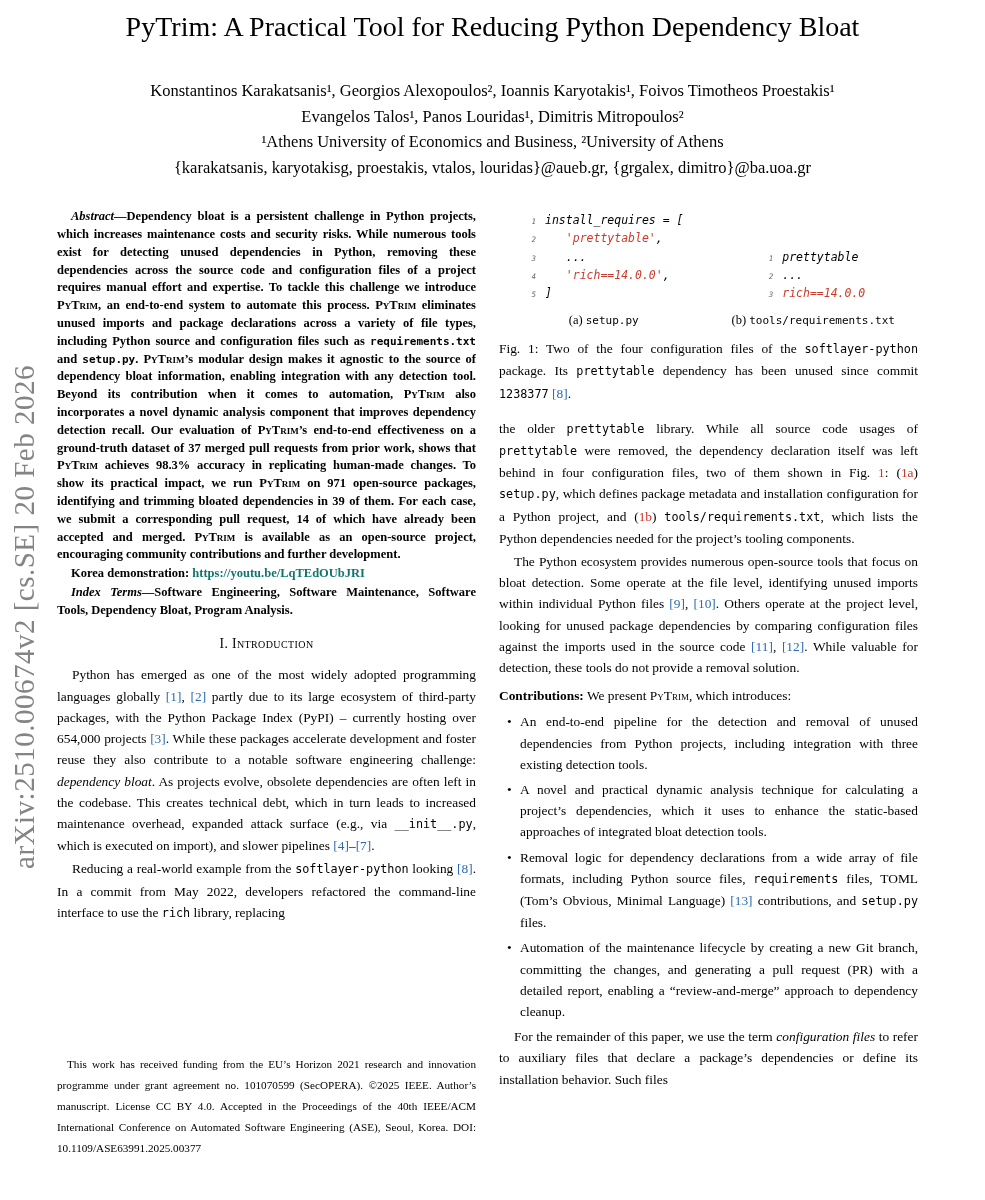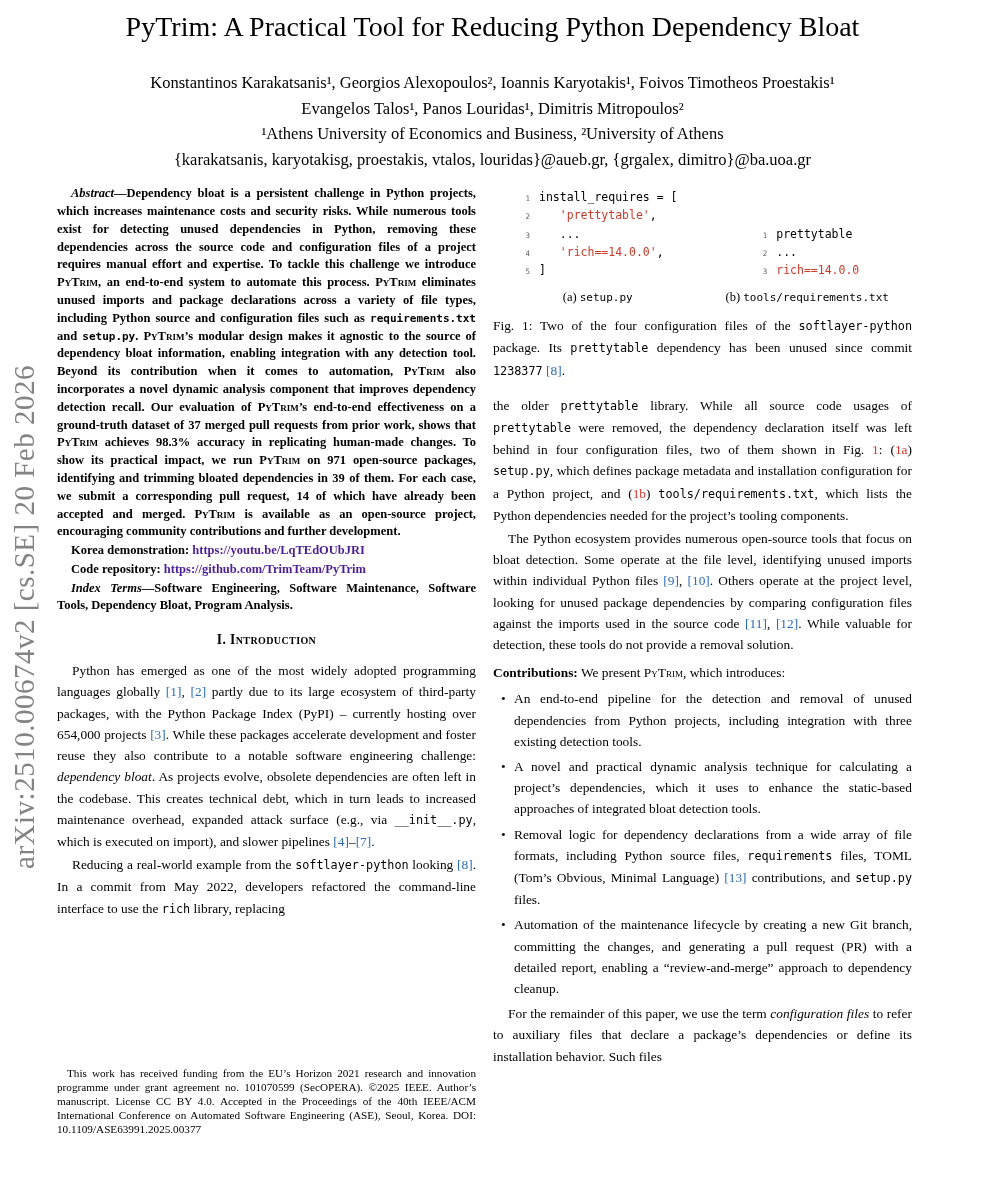--- a/index.html
+++ b/index.html
@@ -12,54 +12,54 @@
     position: absolute; top: 617px; left: 24px;
     transform: translate(-50%, -50%) rotate(-90deg);
     white-space: nowrap; font-size: 29px; color: #848484;
     letter-spacing: 0.5px;
   }
   .content { position: absolute; left: 57px; top: 0; width: 871px; }
   .title {
     font-weight: normal; font-size: 28px; line-height: 1.22;
     text-align: center; margin: 10px auto 0; max-width: 860px;
   }
-  .authors { text-align: center; margin-top: 26px; font-size: 16.5px; line-height: 25.5px; }
-  .columns { display: flex; gap: 17px; margin-top: 13px; height: 953px; overflow: hidden; }
+  .authors { text-align: center; margin-top: 34px; font-size: 16.5px; line-height: 25.5px; }
+  .columns { display: flex; gap: 23px; margin-top: 28px; height: 953px; overflow: hidden; }
   .col { width: 419px; flex: 0 0 419px; position: relative; }
 
   .abstract, .meta-line {
     font-size: 12.5px; line-height: 17.8px; font-weight: bold;
     text-align: justify; margin: 0; text-indent: 14px;
   }
   .meta-line { margin-top: 1px; }
   .section-heading {
-    font-size: 13.6px; font-weight: bold; font-variant: small-caps;
+    font-size: 13.6px; font-weight: normal; font-variant: small-caps;
     text-align: center; margin: 17px 0 12px; letter-spacing: 0.4px;
   }
   p.body { font-size: 13.4px; line-height: 21.2px; text-align: justify; margin: 0; }
   p.indent { text-indent: 15px; }
   p.spaced { margin-top: 2px; }
 
   .b { font-weight: bold; }
   .i { font-style: italic; }
   .sc { font-variant: small-caps; }
   .m { font-family: "DejaVu Sans Mono", monospace; font-size: 0.88em; }
   .cite { color: #2b6cb0; }
   .ref { color: #d0342c; }
-  .url { color: #4c1d95; }
+  .url { color: #0f766e; }
   .str { color: #cb3b2b; }
 
   .footnote {
     position: absolute; bottom: 2px; left: 0; width: 419px;
-    font-size: 11.2px; line-height: 14px; text-align: justify; text-indent: 10px;
+    font-size: 11.2px; line-height: 21px; text-align: justify; text-indent: 10px;
   }
 
   .figure-row { display: flex; align-items: stretch; margin: 4px 0 10px; }
   .subfig { flex: 1; display: flex; flex-direction: column; justify-content: flex-end; }
-  .code-block { align-self: center; margin: auto 0 8px; }
+  .code-block { align-self: center; margin: auto 0 8px; font-style: italic; }
   .code-line { font-family: "DejaVu Sans Mono", monospace; font-size: 11.5px; line-height: 17.2px; white-space: pre; }
   .line-num { display: inline-block; width: 12px; text-align: right; margin-right: 9px; font-size: 7.5px; color: #666; font-family: "DejaVu Sans Mono", monospace; }
   .code-text { white-space: pre; }
   .subcaption { text-align: center; font-size: 12.5px; margin-top: 2px; }
   .fig-caption { font-size: 13.4px; line-height: 21.2px; text-align: justify; margin: 0 0 13px; }
 
   ul.contrib { list-style: none; margin: 5px 0 0; padding: 0 0 0 8px; }
   ul.contrib li {
     position: relative; padding-left: 13px; margin-bottom: 4px;
     font-size: 13.4px; line-height: 21.2px; text-align: justify;
@@ -82,21 +82,20 @@
       <div>Evangelos Talos¹, Panos Louridas¹, Dimitris Mitropoulos²</div>
       <div>¹Athens University of Economics and Business, ²University of Athens</div>
       <div>{karakatsanis, karyotakisg, proestakis, vtalos, louridas}@aueb.gr, {grgalex, dimitro}@ba.uoa.gr</div>
     </div>
 
     <div class="columns">
 
       <div class="col">
         <p class="abstract"><span class="b i">Abstract</span><span class="b">—Dependency bloat is a persistent challenge in Python projects, which increases maintenance costs and security risks. While numerous tools exist for detecting unused dependencies in Python, removing these dependencies across the source code and configuration files of a project requires manual effort and expertise. To tackle this challenge we introduce </span><span class="b sc">PyTrim</span><span class="b">, an end-to-end system to automate this process. </span><span class="b sc">PyTrim</span><span class="b"> eliminates unused imports and package declarations across a variety of file types, including Python source and configuration files such as </span><span class="m">requirements.txt</span><span class="b"> and </span><span class="m">setup.py</span><span class="b">. </span><span class="b sc">PyTrim</span><span class="b">’s modular design makes it agnostic to the source of dependency bloat information, enabling integration with any detection tool. Beyond its contribution when it comes to automation, </span><span class="b sc">PyTrim</span><span class="b"> also incorporates a novel dynamic analysis component that improves dependency detection recall. Our evaluation of </span><span class="b sc">PyTrim</span><span class="b">’s end-to-end effectiveness on a ground-truth dataset of 37 merged pull requests from prior work, shows that </span><span class="b sc">PyTrim</span><span class="b"> achieves 98.3% accuracy in replicating human-made changes. To show its practical impact, we run </span><span class="b sc">PyTrim</span><span class="b"> on 971 open-source packages, identifying and trimming bloated dependencies in 39 of them. For each case, we submit a corresponding pull request, 14 of which have already been accepted and merged. </span><span class="b sc">PyTrim</span><span class="b"> is available as an open-source project, encouraging community contributions and further development.</span></p>
         <p class="meta-line"><span class="b">Korea demonstration: </span><span class="b url">https://youtu.be/LqTEdOUbJRI</span></p>
-        <p class="meta-line"><span class="b">Code repository: </span><span class="b url">https://github.com/TrimTeam/PyTrim</span></p>
         <p class="meta-line"><span class="b i">Index Terms</span><span class="b">—Software Engineering, Software Maintenance, Software Tools, Dependency Bloat, Program Analysis.</span></p>
 
         <h2 class="section-heading">I. Introduction</h2>
 
         <p class="body indent"><span>Python has emerged as one of the most widely adopted programming languages globally </span><span class="cite">[1]</span><span>, </span><span class="cite">[2]</span><span> partly due to its large ecosystem of third-party packages, with the Python Package Index (PyPI) – currently hosting over 654,000 projects </span><span class="cite">[3]</span><span>. While these packages accelerate development and foster reuse they also contribute to a notable software engineering challenge: </span><span class="i">dependency bloat</span><span>. As projects evolve, obsolete dependencies are often left in the codebase. This creates technical debt, which in turn leads to increased maintenance overhead, expanded attack surface (e.g., via </span><span class="m">__init__.py</span><span>, which is executed on import), and slower pipelines </span><span class="cite">[4]</span><span>–</span><span class="cite">[7]</span><span>.</span></p>
         <p class="body indent spaced"><span>Reducing a real-world example from the </span><span class="m">softlayer-python</span><span> looking </span><span class="cite">[8]</span><span>. In a commit from May 2022, developers refactored the command-line interface to use the </span><span class="m">rich</span><span> library, replacing</span></p>
 
         <div class="footnote">This work has received funding from the EU’s Horizon 2021 research and innovation programme under grant agreement no. 101070599 (SecOPERA). ©2025 IEEE. Author’s manuscript. License CC BY 4.0. Accepted in the Proceedings of the 40th IEEE/ACM International Conference on Automated Software Engineering (ASE), Seoul, Korea. DOI: 10.1109/ASE63991.2025.00377</div>
       </div>
 

